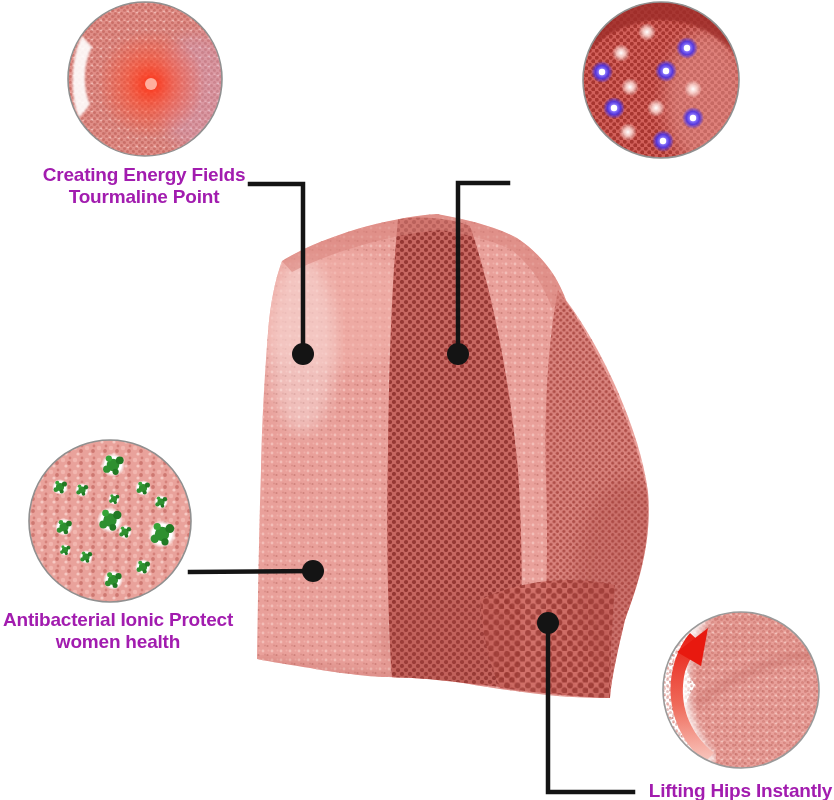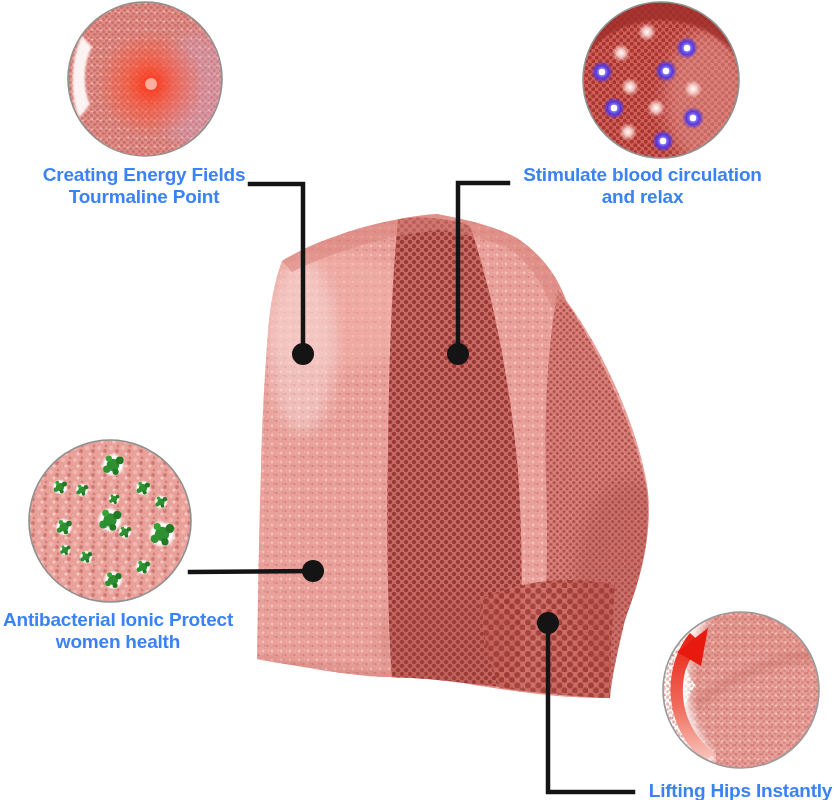--- a/index.html
+++ b/index.html
@@ -1,19 +1,19 @@
 <!DOCTYPE html>
 <html><head>
 <meta charset="utf-8">
 <style>
   html,body{margin:0;padding:0;background:#ffffff;}
   #stage{position:relative;width:834px;height:800px;background:#ffffff;overflow:hidden;
          font-family:"Liberation Sans",sans-serif;}
   #art{position:absolute;left:0;top:0;}
-  .label{position:absolute;font:700 19px/22px "Liberation Sans",sans-serif;color:#3b82f6;
+  .label{position:absolute;font:700 19px/22px "Liberation Sans",sans-serif;color:#a21caf;
          text-align:center;white-space:pre-line;letter-spacing:-0.2px;}
   .lbl-tourmaline{left:8px;top:164px;width:272px;}
   .lbl-circulation{left:505px;top:164px;width:275px;}
   .lbl-antibacterial{left:-4px;top:609px;width:244px;}
   .lbl-lifting{left:643px;top:780px;width:195px;}
 </style>
 </head>
 <body>
 
 <div id="stage">
@@ -320,18 +320,16 @@
                  L 702 644 C 694 652 688 662 685 672 C 678 702 688 732 714 753 Z" fill="url(#arrowGrad)"></path>
         <path d="M 677 652 L 708 628 L 701 666 Z" fill="#e8190f"></path>
       </g>
     </g>
     <circle cx="741" cy="690" r="78" fill="none" stroke="#9a9a9a" stroke-width="1.6"></circle>
   </g>
 </svg>
 
   <div class="label lbl-tourmaline">Creating Energy Fields
 Tourmaline Point</div>
-  <div class="label lbl-circulation">Stimulate blood circulation
-and relax</div>
   <div class="label lbl-antibacterial">Antibacterial Ionic Protect
 women health</div>
   <div class="label lbl-lifting">Lifting Hips Instantly</div>
 </div>
 
 </body></html>

